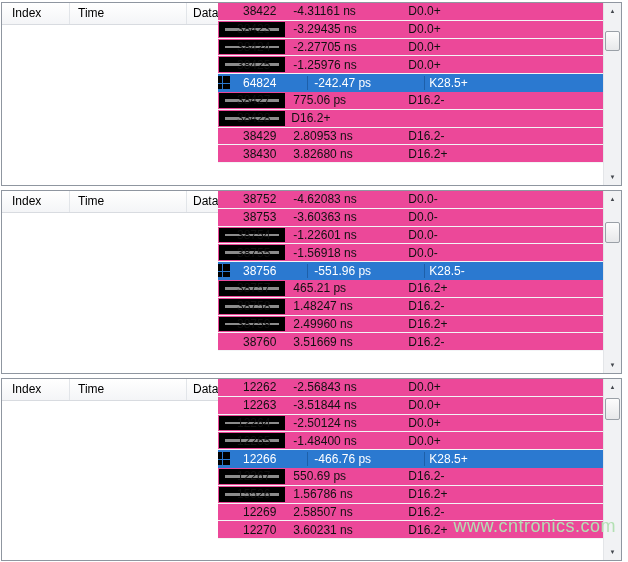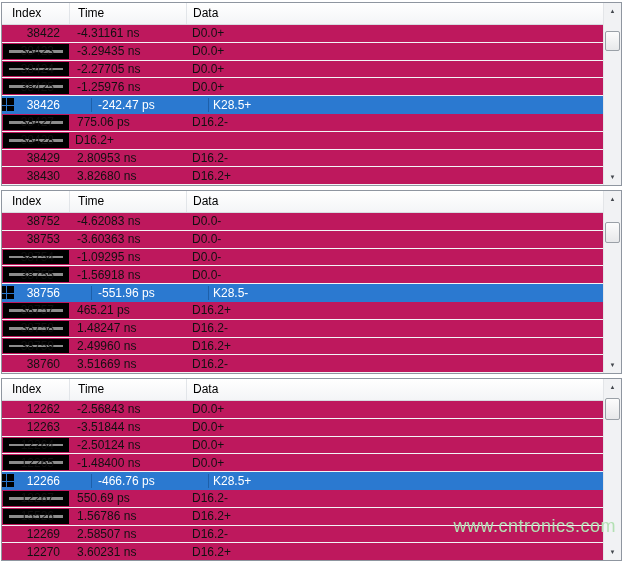--- a/index.html
+++ b/index.html
@@ -10,36 +10,36 @@
   }
   .panel{
     position:absolute;left:1px;width:619px;
     border:1px solid #8f96a0;background:#fff;
     display:flex;overflow:hidden;
   }
   .p1{top:2px;height:182px;}
   .p2{top:190px;height:182px;}
   .p3{top:378px;height:181px;}
 
-  .content{flex:1;display:flex;flex-direction:column;overflow:hidden;min-width:0;}
+  .content{flex:1;display:flex;overflow:hidden;min-width:0;}
 
   .hdr{
     flex:none;height:21px;display:flex;
     background:linear-gradient(#ffffff,#f4f5f7);
     border-bottom:1px solid #d8dbe0;
   }
   .hcell{box-sizing:border-box;padding-top:3px;color:#000;}
   .h-index{width:68px;padding-left:10px;border-right:1px solid #e2e5e9;}
   .h-time{width:117px;padding-left:8px;border-right:1px solid #e2e5e9;}
   .h-data{flex:1;padding-left:6px;}
 
   .rows{flex:1;overflow:hidden;}
   .row{
     height:17.8px;box-sizing:border-box;display:flex;align-items:center;
-    border-bottom:1px solid #f3f4f6;background:#be185d;
+    border-bottom:1px solid #f3f4f6;background:#ec4899;
   }
   .cell-index{width:68px;flex:none;position:relative;height:100%;}
   .idx-box{
     position:absolute;top:1px;bottom:1px;left:1px;right:1px;
     display:flex;align-items:center;justify-content:flex-end;
     padding-right:9px;box-sizing:border-box;
   }
   .idx-box.gray{background:#8b8b8b;border:6px solid #000000;}
   .cell-time{width:117px;flex:none;padding-left:7px;box-sizing:border-box;}
   .cell-data{flex:1;padding-left:5px;box-sizing:border-box;min-width:0;}
@@ -127,21 +127,21 @@
 
             <div class="idx-box gray">38425</div>
           </div>
           <div class="cell-time">-1.25976 ns</div>
           <div class="cell-data">D0.0+</div>
         </div>
 
         <div class="row selected">
           <div class="cell-index">
             <span class="marker"></span>
-            <div class="idx-box">38426</div>
+            <div class="idx-box">64824</div>
           </div>
           <div class="cell-time">-242.47 ps</div>
           <div class="cell-data">K28.5+</div>
         </div>
 
         <div class="row">
           <div class="cell-index">
 
             <div class="idx-box gray">38427</div>
           </div>
@@ -208,21 +208,21 @@
           </div>
           <div class="cell-time">-3.60363 ns</div>
           <div class="cell-data">D0.0-</div>
         </div>
 
         <div class="row">
           <div class="cell-index">
 
             <div class="idx-box gray">38754</div>
           </div>
-          <div class="cell-time">-1.09295 ns</div>
+          <div class="cell-time">-1.22601 ns</div>
           <div class="cell-data">D0.0-</div>
         </div>
 
         <div class="row">
           <div class="cell-index">
 
             <div class="idx-box gray">38755</div>
           </div>
           <div class="cell-time">-1.56918 ns</div>
           <div class="cell-data">D0.0-</div>

